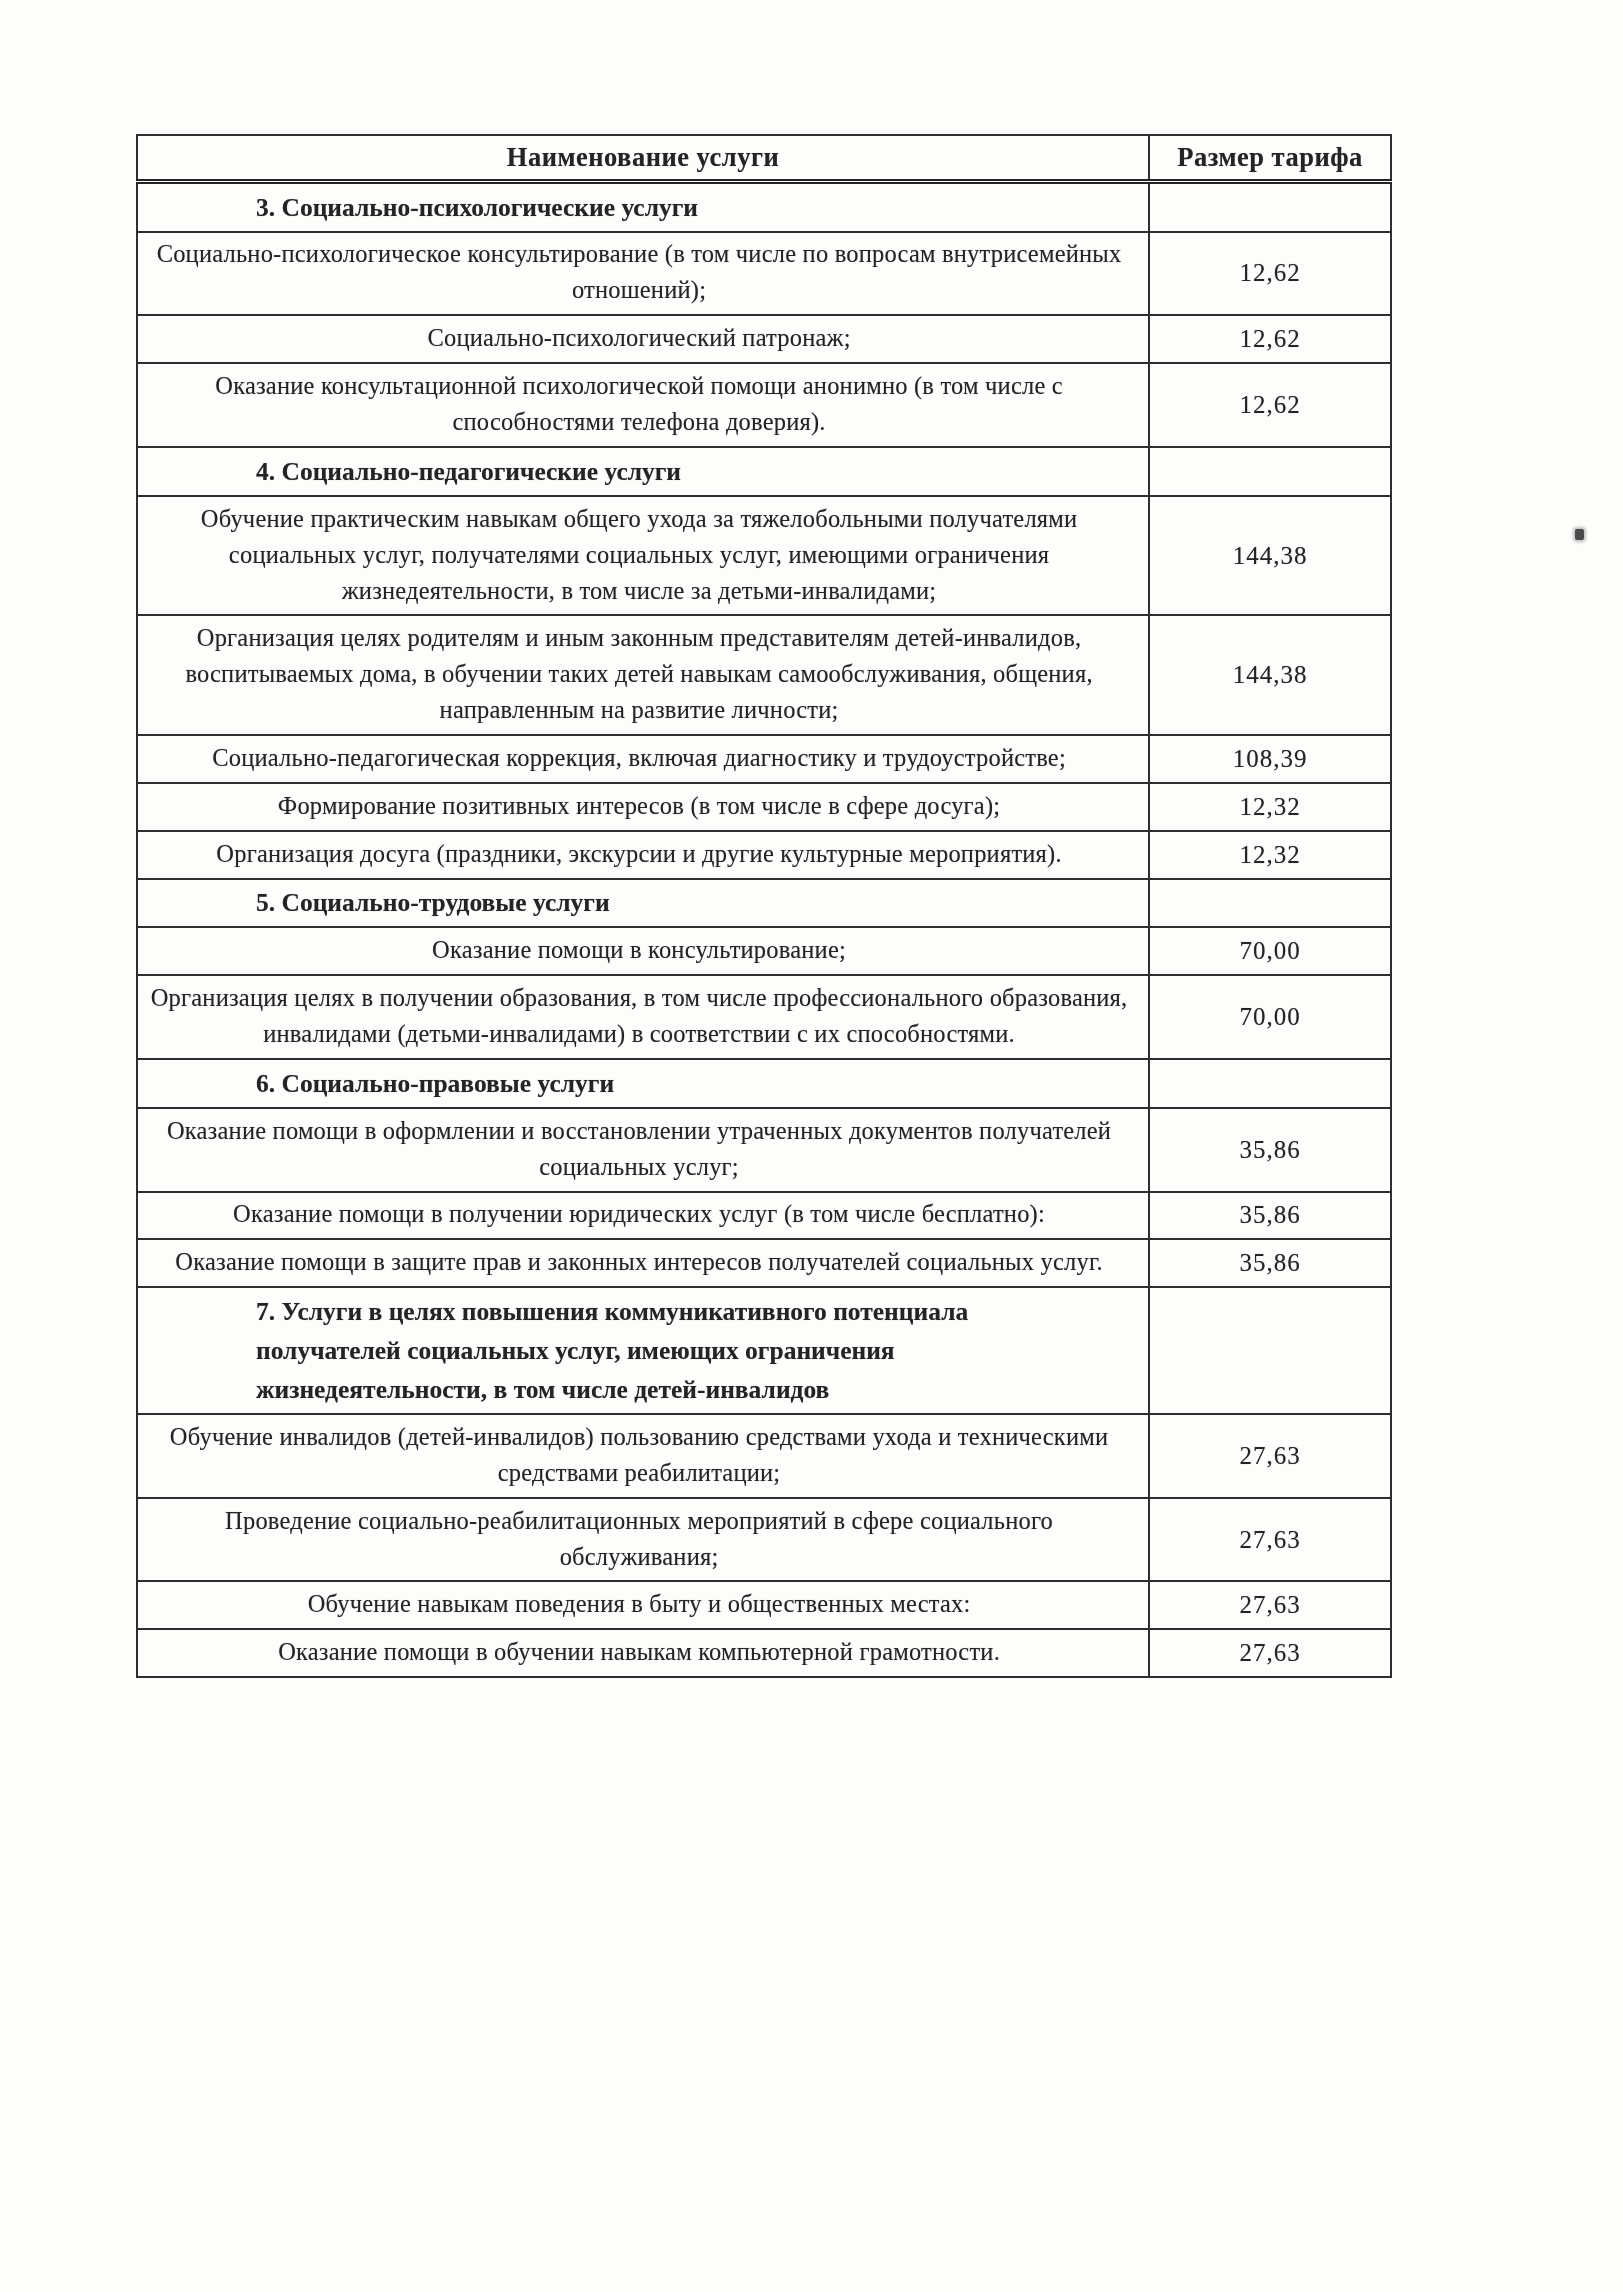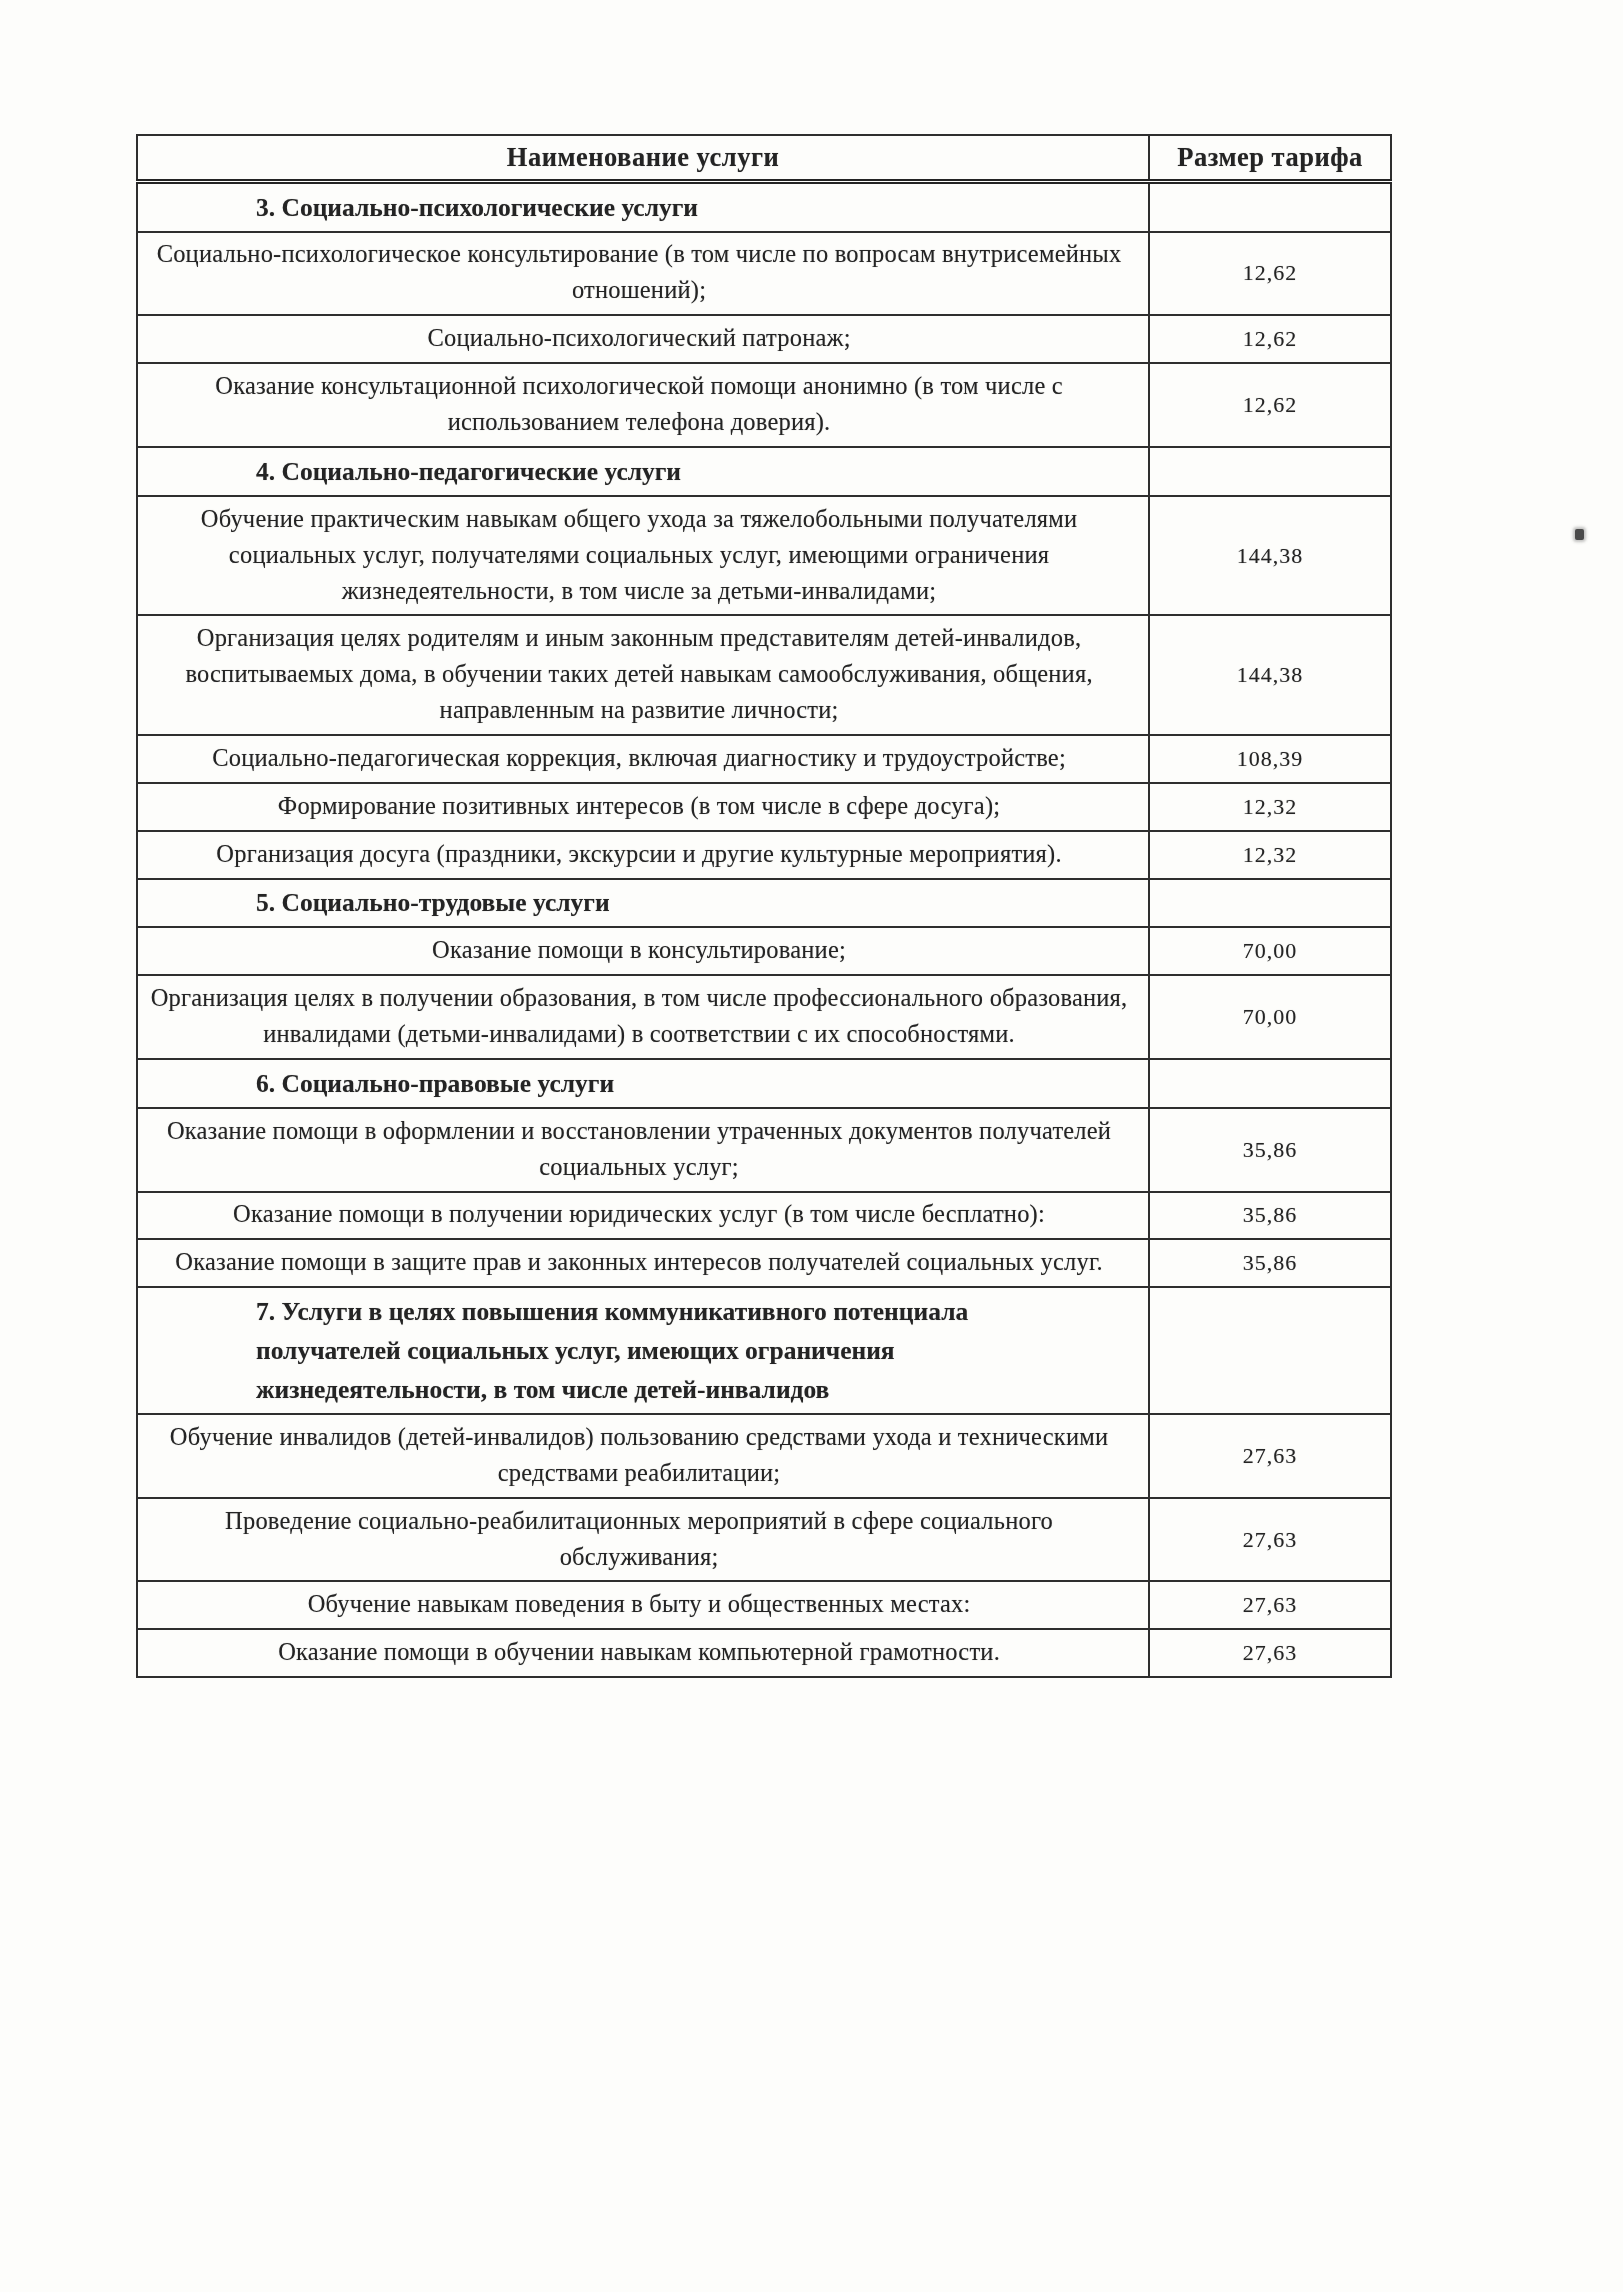--- a/index.html
+++ b/index.html
@@ -55,21 +55,21 @@
     font-size: 24.5px;
     line-height: 36px;
     padding: 3.9px 15.7px 5.9px 7.8px;
     text-align: center;
     vertical-align: middle;
     letter-spacing: 0.2px;
   }
   td.tariff-cell {
     text-align: center;
     vertical-align: middle;
-    font-size: 22px;
+    font-size: 25px;
     letter-spacing: 1px;
     margin-top: 37px;
   }
   .scan-speck {
     position: absolute;
     left: 1575px;
     top: 529px;
     width: 8.8px;
     height: 10.8px;
     background: #4a4a4a;
@@ -102,21 +102,21 @@
     <td class="service-cell">Социально-психологическое консультирование (в том числе по вопросам внутрисемейных отношений);</td>
     <td class="tariff-cell">12,62</td>
   </tr>
 
   <tr class="service-row">
     <td class="service-cell">Социально-психологический патронаж;</td>
     <td class="tariff-cell">12,62</td>
   </tr>
 
   <tr class="service-row">
-    <td class="service-cell">Оказание консультационной психологической помощи анонимно (в том числе с использованием телефона доверия).</td>
+    <td class="service-cell">Оказание консультационной психологической помощи анонимно (в том числе с способностями телефона доверия).</td>
     <td class="tariff-cell">12,62</td>
   </tr>
 
   <tr class="section-row">
     <td class="section-cell">4. Социально-педагогические услуги</td>
     <td class="tariff-cell section-tariff"></td>
   </tr>
 
   <tr class="service-row">
     <td class="service-cell">Обучение практическим навыкам общего ухода за тяжелобольными получателями социальных услуг, получателями социальных услуг, имеющими ограничения жизнедеятельности, в том числе за детьми-инвалидами;</td>

